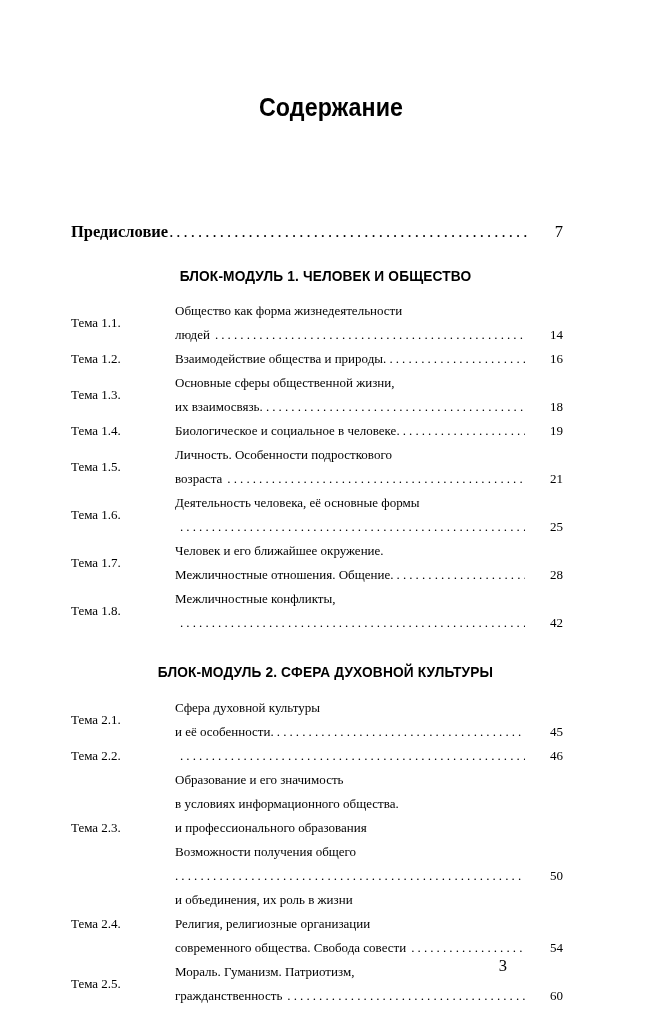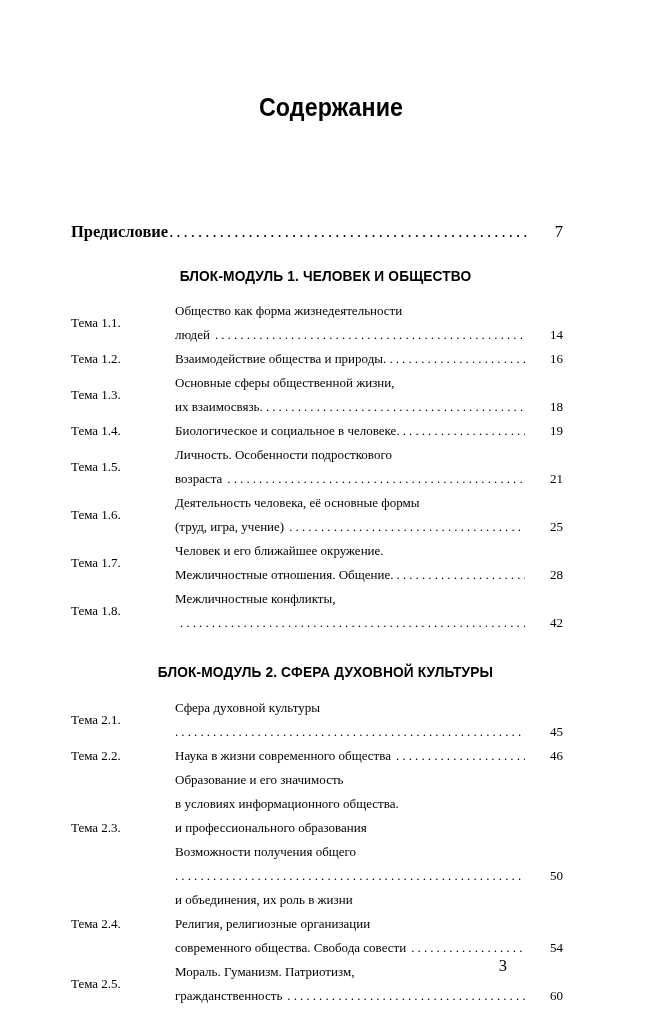--- a/index.html
+++ b/index.html
@@ -224,21 +224,20 @@
         </span>
       </div>
 
       <div class="entry">
         <span class="label">Тема 1.6.</span>
         <span class="lines">
           <span class="tline plain">
             <span class="txt">Деятельность человека, её основные формы</span>
           </span>
           <span class="tline">
-            <span class="txt">(труд, игра, учение)</span>
             <span class="leader gap">........................................................................................................................</span>
             <span class="page-num">25</span>
           </span>
         </span>
       </div>
 
       <div class="entry">
         <span class="label">Тема 1.7.</span>
         <span class="lines">
           <span class="tline plain">
@@ -271,31 +270,31 @@
 
     <div>
 
       <div class="entry">
         <span class="label">Тема 2.1.</span>
         <span class="lines">
           <span class="tline plain">
             <span class="txt">Сфера духовной культуры</span>
           </span>
           <span class="tline">
+            <span class="txt">и её особенности</span>
             <span class="leader nogap">........................................................................................................................</span>
             <span class="page-num">45</span>
           </span>
         </span>
       </div>
 
       <div class="entry">
         <span class="label">Тема 2.2.</span>
         <span class="lines">
           <span class="tline">
-            <span class="txt">Наука в жизни современного общества</span>
             <span class="leader gap">........................................................................................................................</span>
             <span class="page-num">46</span>
           </span>
         </span>
       </div>
 
       <div class="entry">
         <span class="label">Тема 2.3.</span>
         <span class="lines">
           <span class="tline plain">

